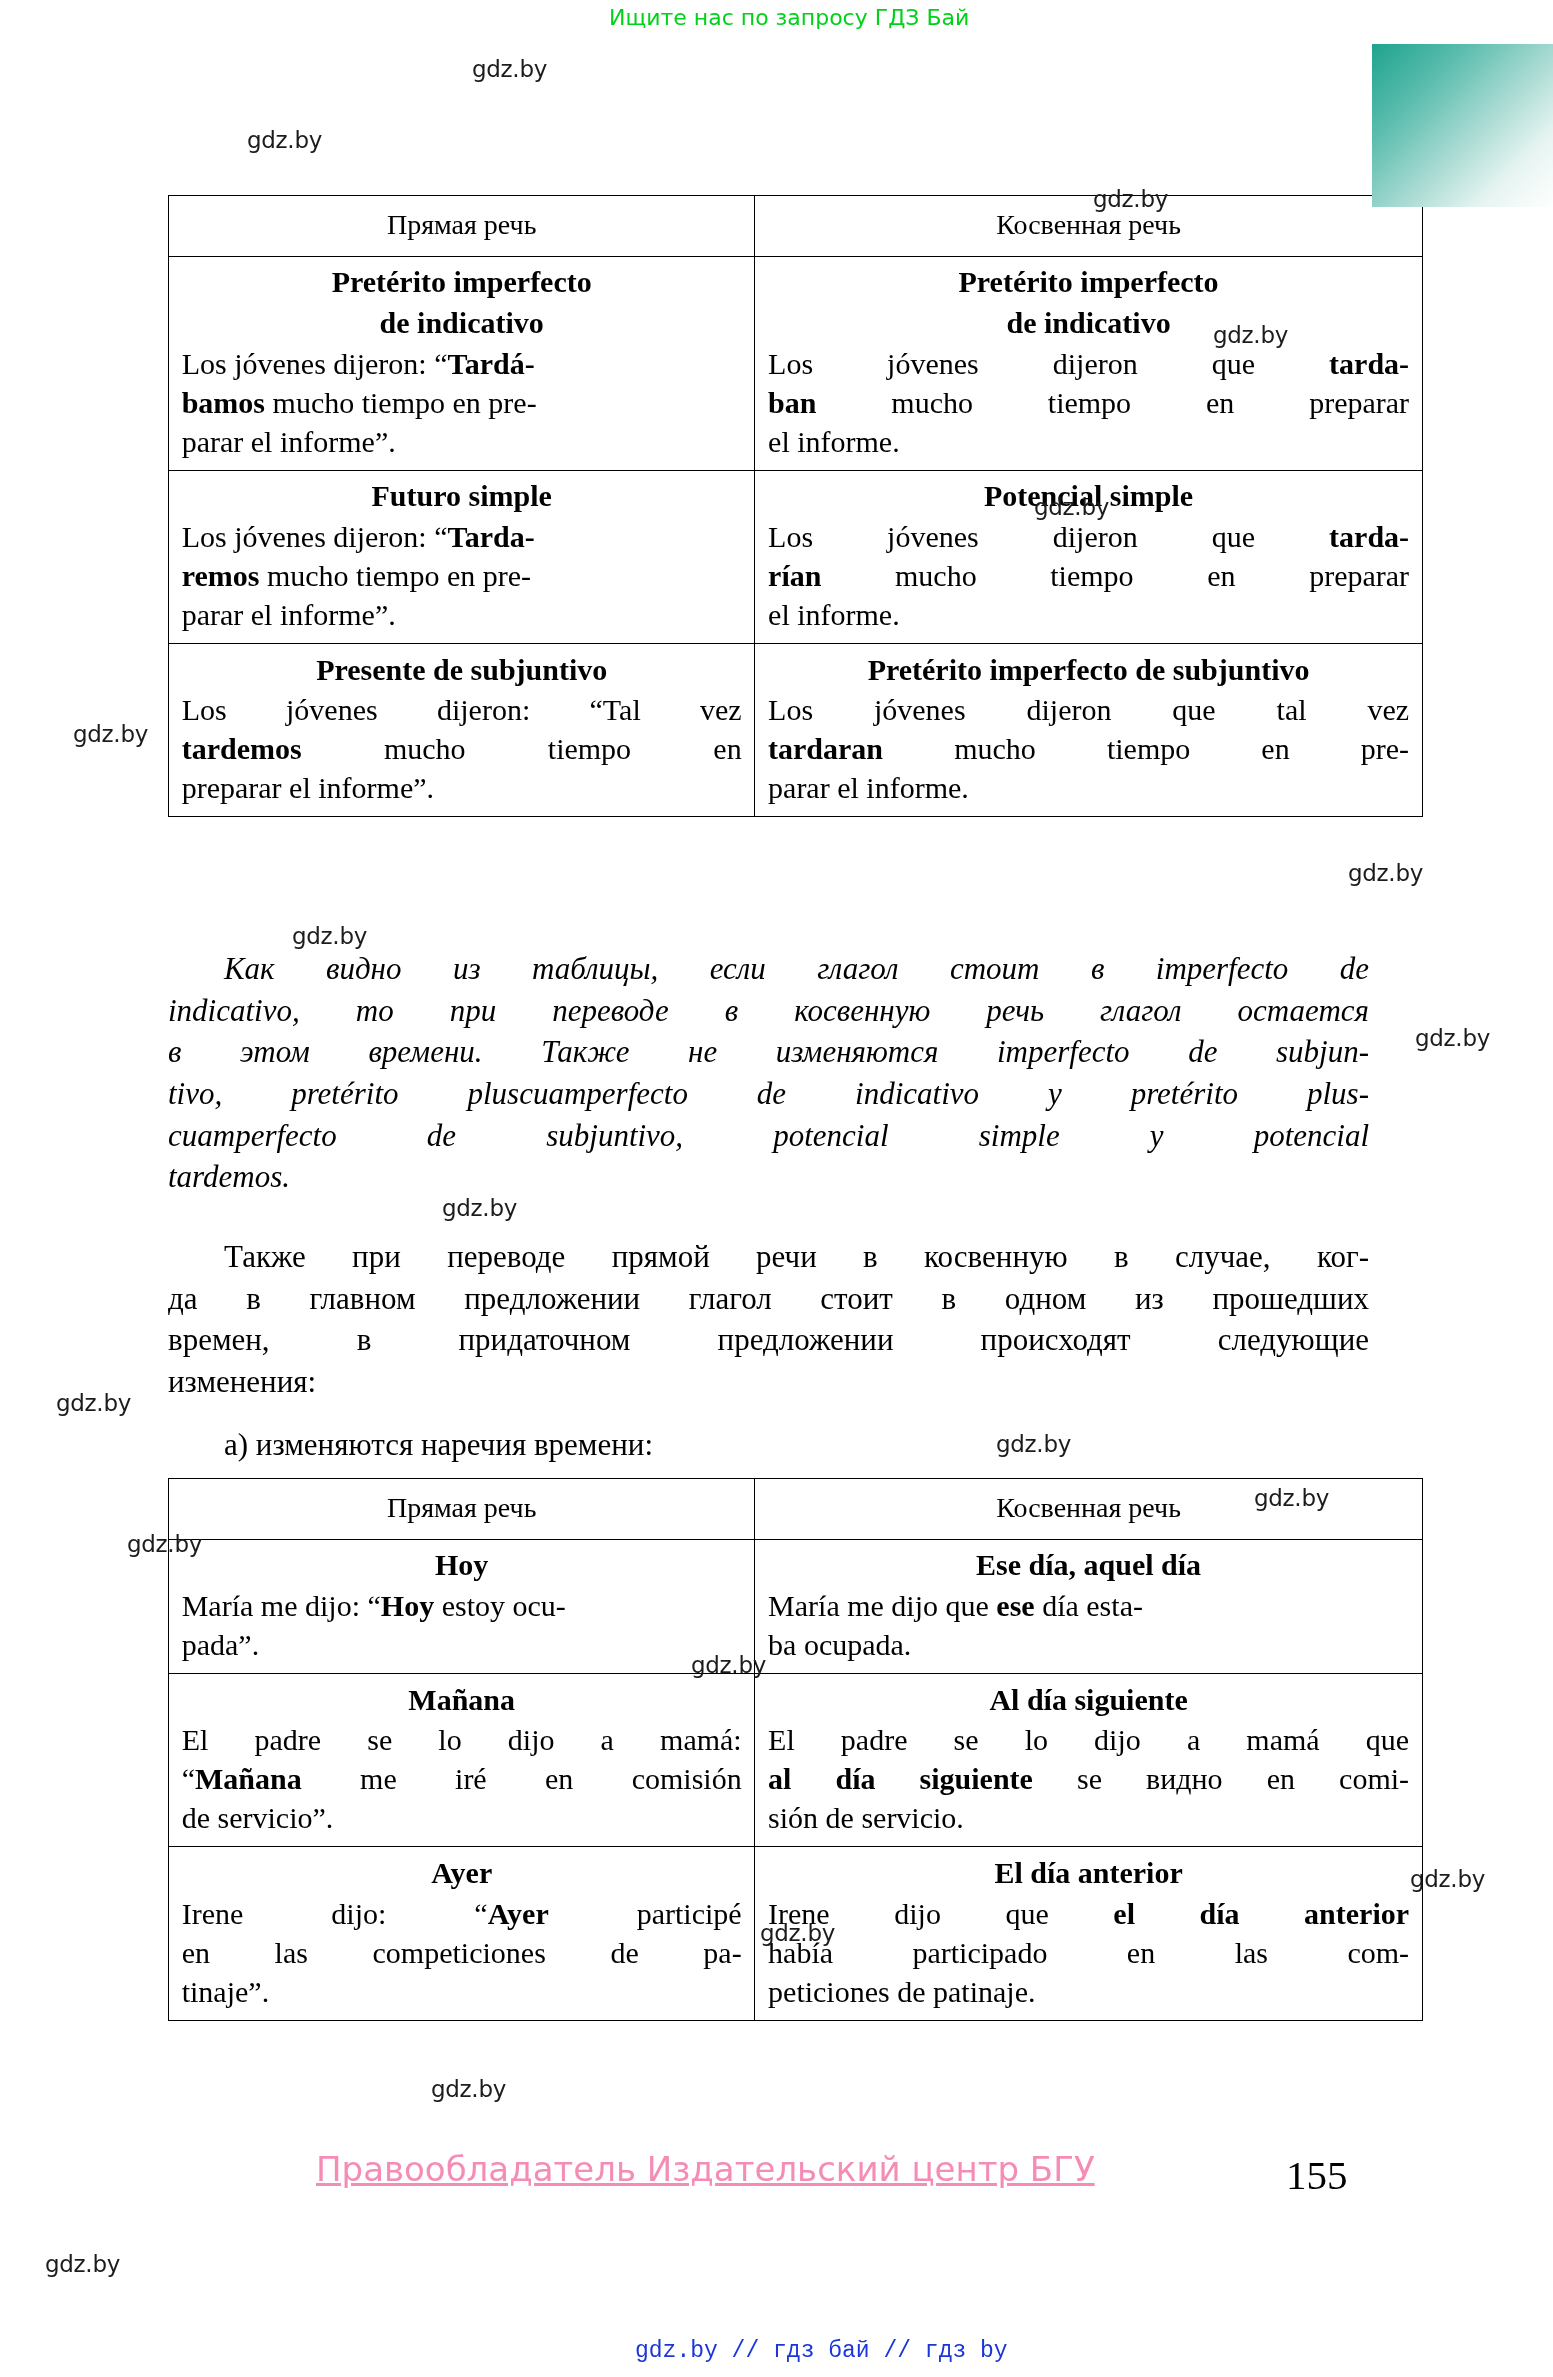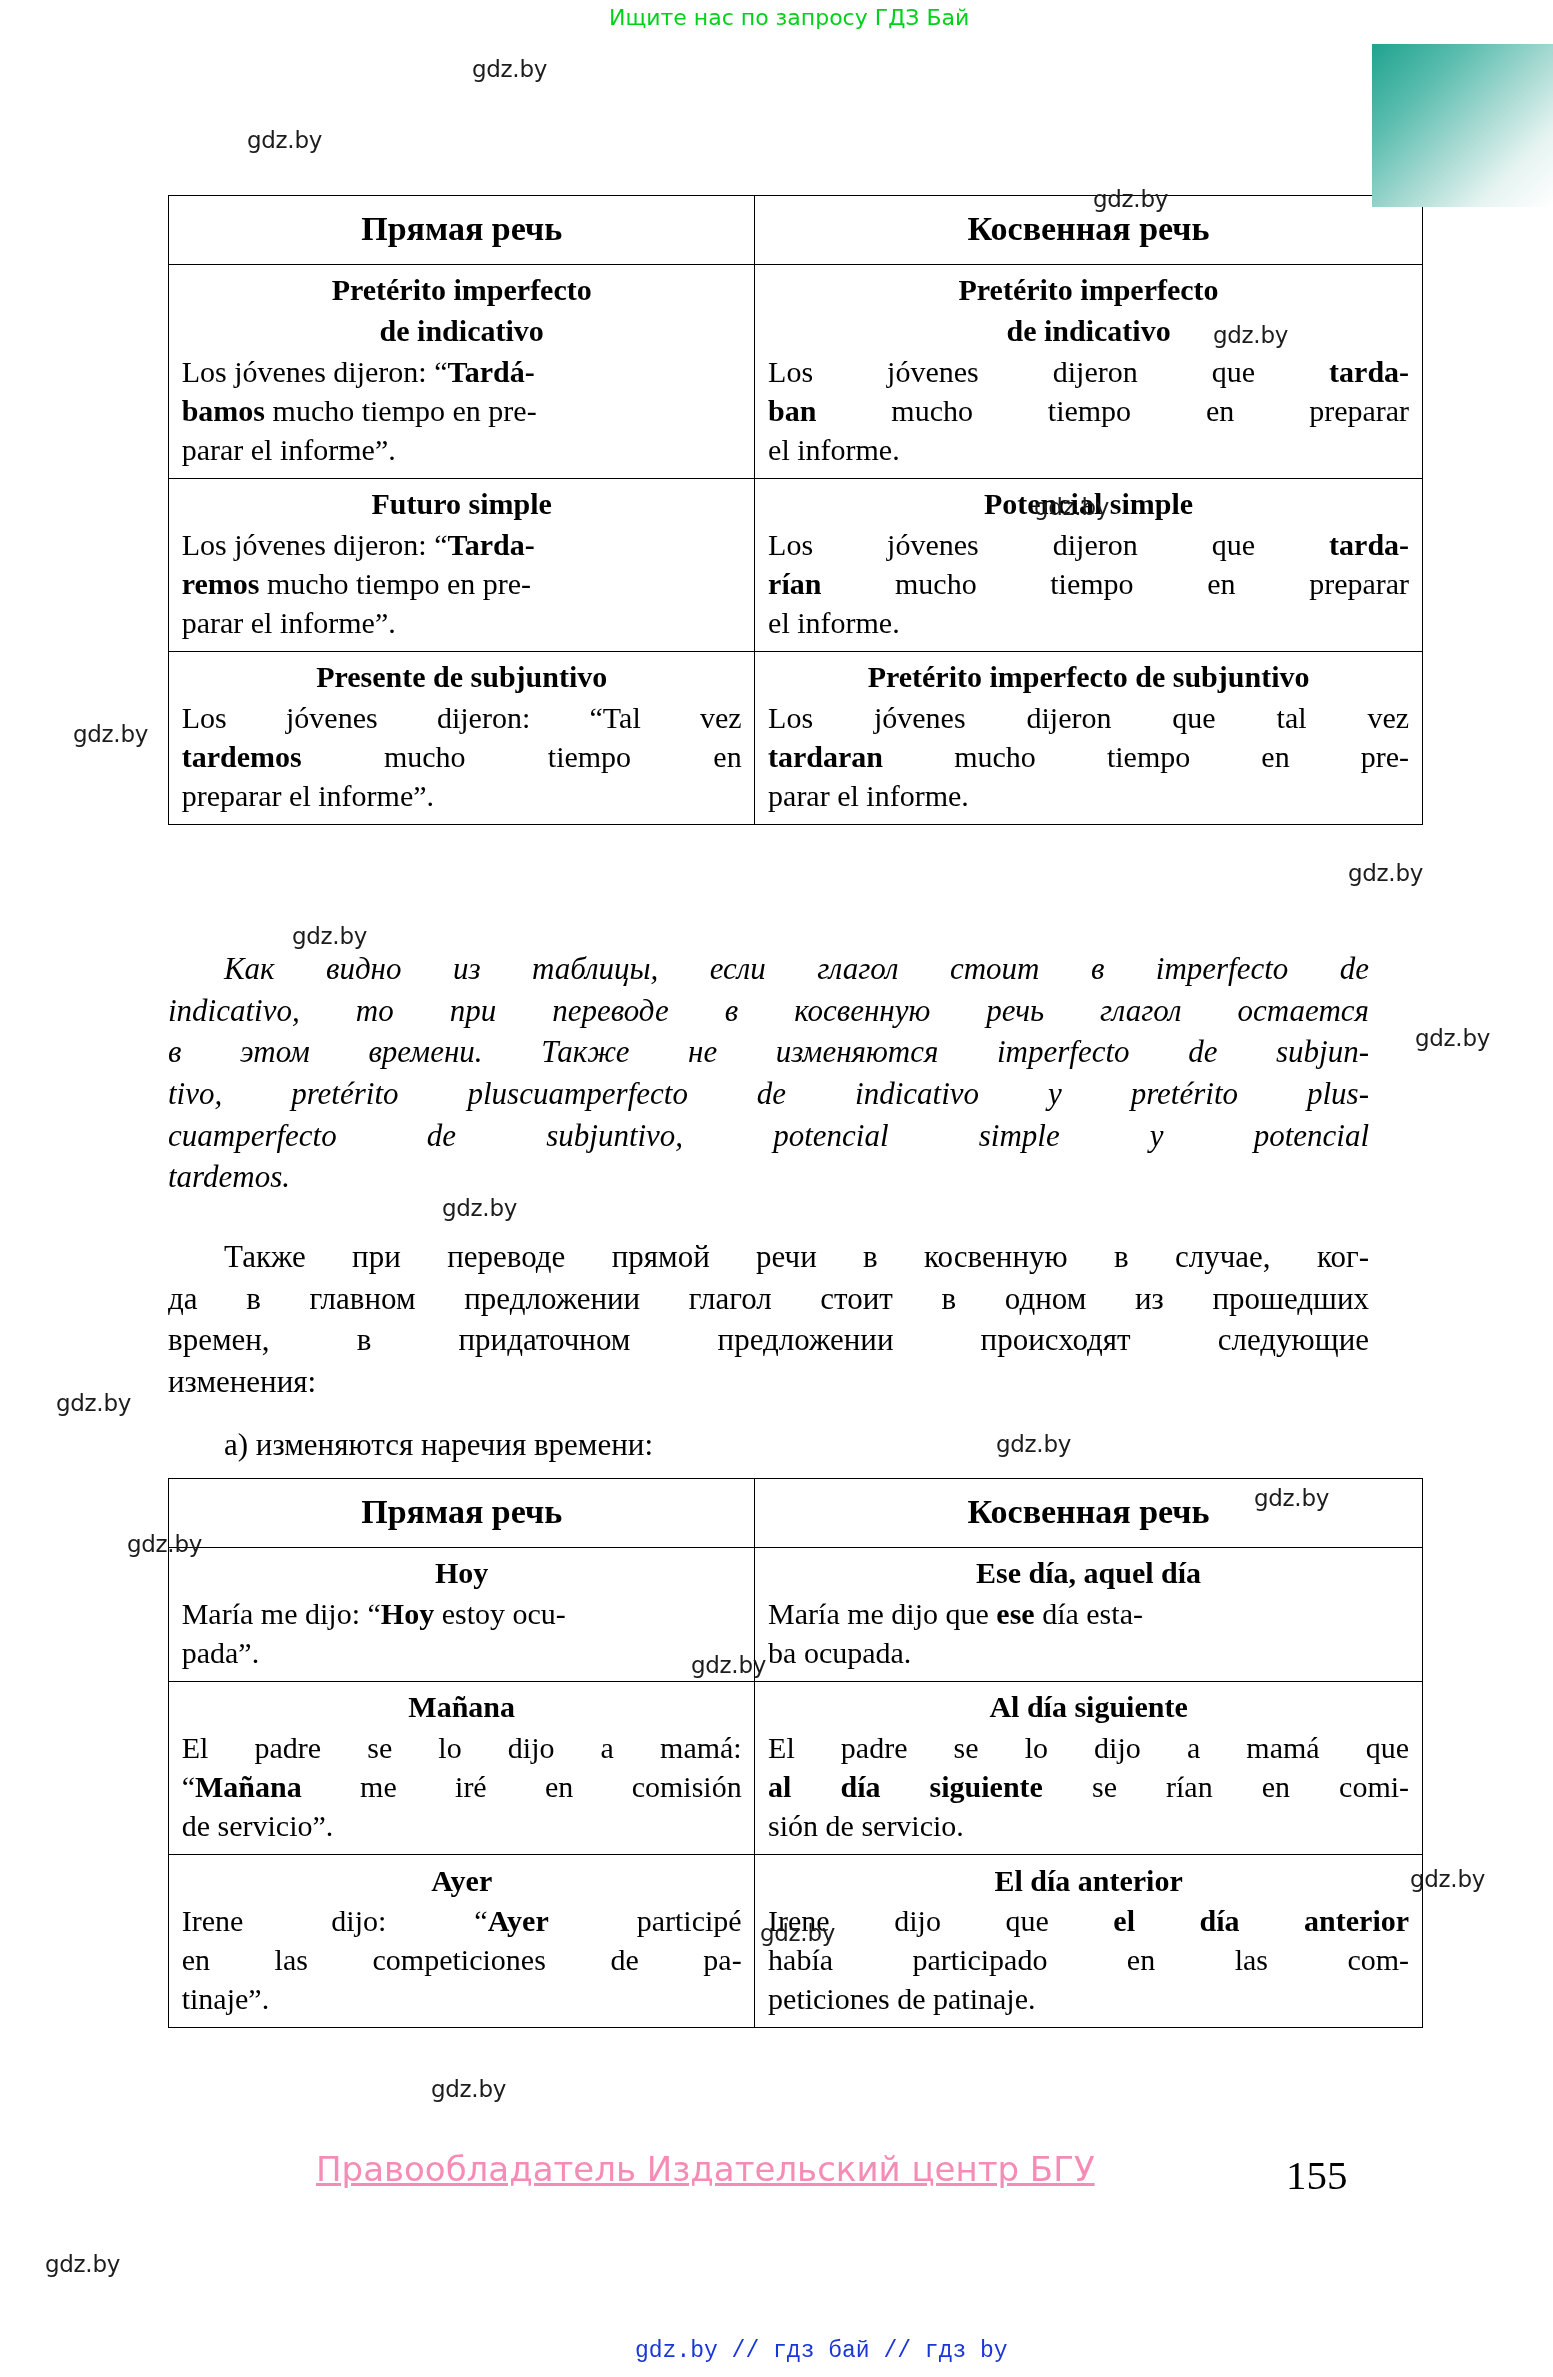--- a/index.html
+++ b/index.html
@@ -55,24 +55,24 @@
   table.gt td, table.gt th{
     border:1.8px solid #000;
     padding:5.4px 12.7px 9px 12.7px;
     vertical-align:top;
     font-size:30px;
     line-height:1.30;
     color:#000;
   }
   table.gt th{
     text-align:center;
-    font-weight:bold;
+    font-weight:normal;
     padding-top:11px;
     padding-bottom:12.7px;
-    font-size:34px;
+    font-size:28px;
   }
   td.cellpad{padding-bottom:11px;}
   .sub{
     display:block;
     text-align:center;
     font-weight:bold;
     margin-bottom:1.8px;
   }
   .body-line{
     display:block;
@@ -265,21 +265,21 @@
           <tr>
             <td class="cellpad">
               <span class="sub">Mañana</span>
               <span class="body-line jst"><span>El padre se lo dijo a mamá:</span></span>
               <span class="body-line jst"><span>“</span><b>Mañana</b><span> me iré en comisión</span></span>
               <span class="body-line"><span>de servicio”.</span></span>
             </td>
             <td class="cellpad">
               <span class="sub">Al día siguiente</span>
               <span class="body-line jst"><span>El padre se lo dijo a mamá que</span></span>
-              <span class="body-line jst"><b>al día siguiente</b><span> se rían en comi-</span></span>
+              <span class="body-line jst"><b>al día siguiente</b><span> se видно en comi-</span></span>
               <span class="body-line"><span>sión de servicio.</span></span>
             </td>
           </tr>
           <tr>
             <td class="cellpad">
               <span class="sub">Ayer</span>
               <span class="body-line jst"><span>Irene dijo: “</span><b>Ayer</b><span> participé</span></span>
               <span class="body-line jst"><span>en las competiciones de pa-</span></span>
               <span class="body-line"><span>tinaje”.</span></span>
             </td>

